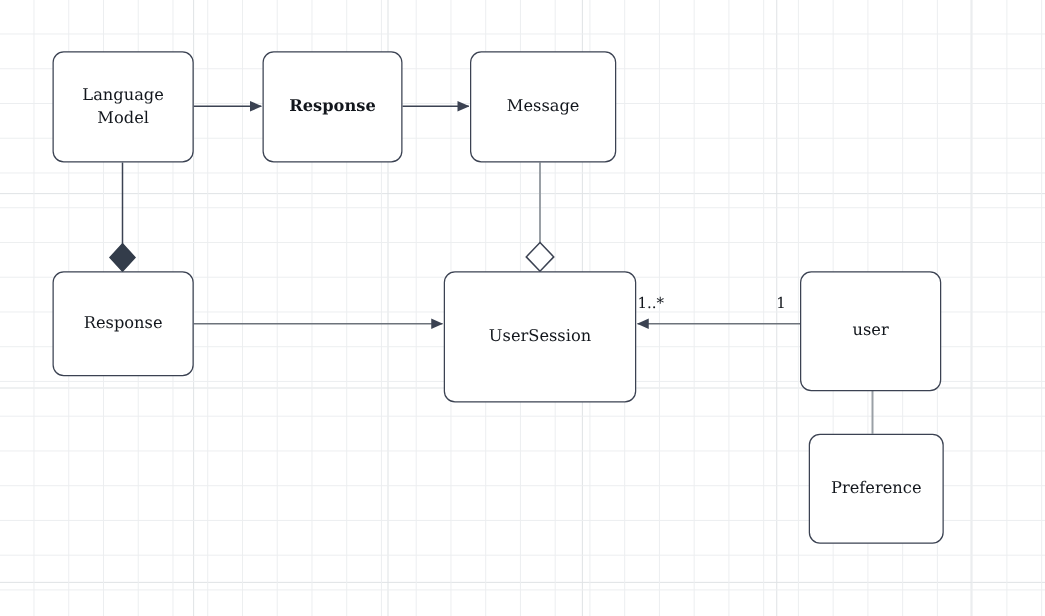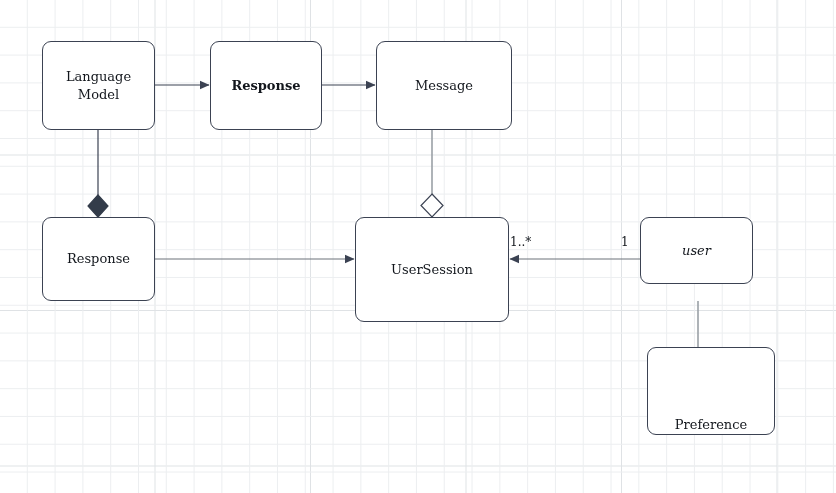--- a/index.html
+++ b/index.html
@@ -104,37 +104,37 @@
 
   <div class="node" style="left:42px; top:41px; width:113px; height:89px;align-items:center;">
     <span>Language
 Model</span>
   </div>
 
   <div class="node" style="left:210px; top:41px; width:112px; height:89px;font-weight:bold;">
     <span>Response</span>
   </div>
 
-  <div class="node" style="left:376px; top:41px; width:136px; height:89px;align-items:center;">
+  <div class="node" style="left:376px; top:41px; width:117px; height:89px;align-items:center;">
     <span>Message</span>
   </div>
 
   <div class="node" style="left:42px; top:217px; width:113px; height:84px;">
     <span>Response</span>
   </div>
 
   <div class="node" style="left:355px; top:217px; width:154px; height:105px;">
     <span>UserSession</span>
   </div>
 
-  <div class="node" style="left:640px; top:217px; width:113px; height:67px;font-style:italic;">
+  <div class="node" style="left:640px; top:217px; width:113px; height:96px;">
     <span>user</span>
   </div>
 
-  <div class="node" style="left:647px; top:347px; width:128px; height:88px;align-items:flex-end;">
+  <div class="node" style="left:647px; top:347px; width:108px; height:88px;">
     <span>Preference</span>
   </div>
 
   <div class="edge-label" style="left:510px; top:235px;">1..*</div>
 
   <div class="edge-label" style="left:621px; top:235px;">1</div>
 
 </div>
 
 </body></html>

